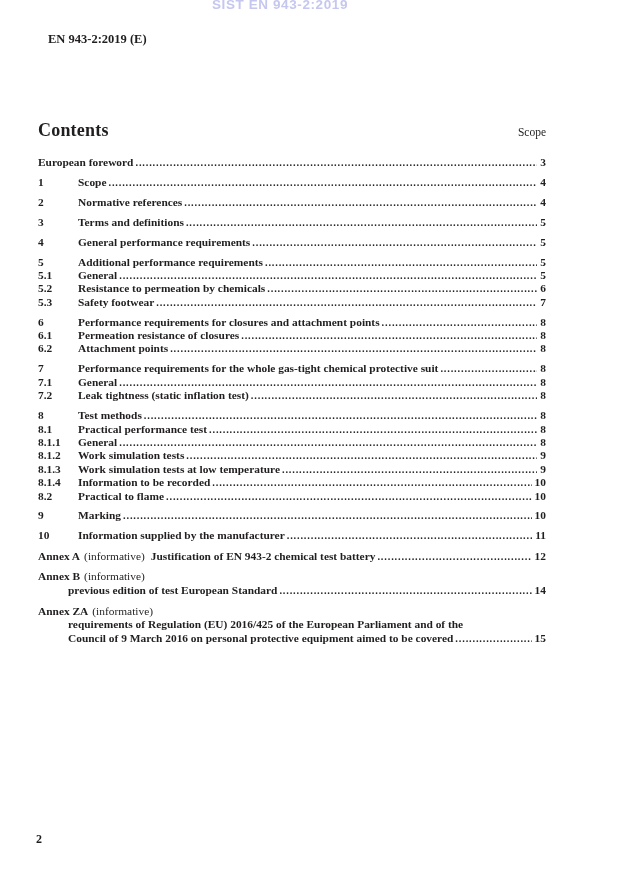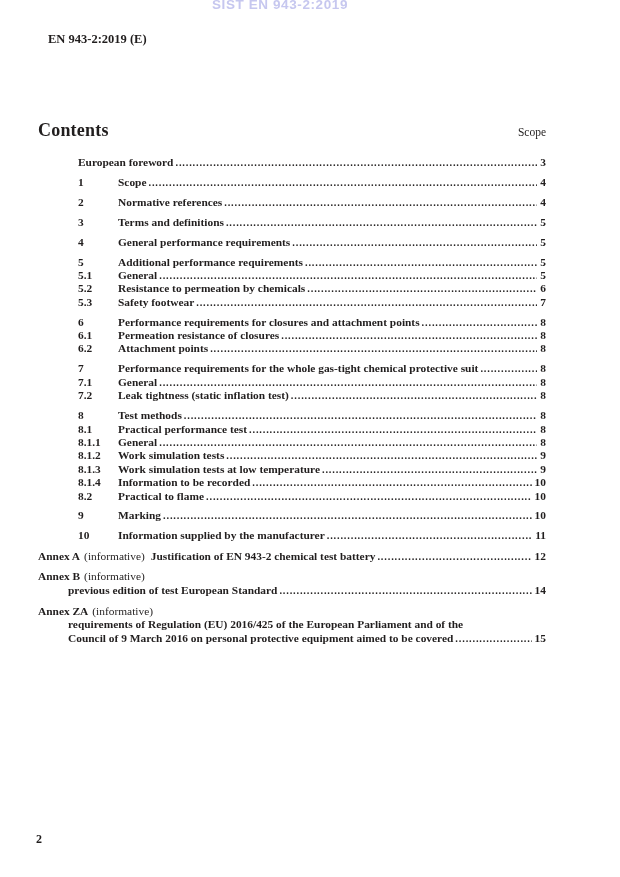--- a/index.html
+++ b/index.html
@@ -41,21 +41,21 @@
     display: flex;
     justify-content: space-between;
     align-items: baseline;
   }
   .contents-title {
     font-size: 18px;
     font-weight: bold;
     letter-spacing: 0.2px;
   }
   .page-label { font-size: 11.5px; }
-  .toc-rows { margin-top: 15px; margin-left: 40px; }
+  .toc-rows { margin-top: 15px; }
   .toc-row {
     display: flex;
     align-items: baseline;
     font-weight: bold;
     font-size: 11.4px;
     line-height: 13.4px;
     white-space: nowrap;
   }
   .toc-row.gap { margin-top: 6.5px; }
   .toc-row .num { flex: 0 0 40px; }

